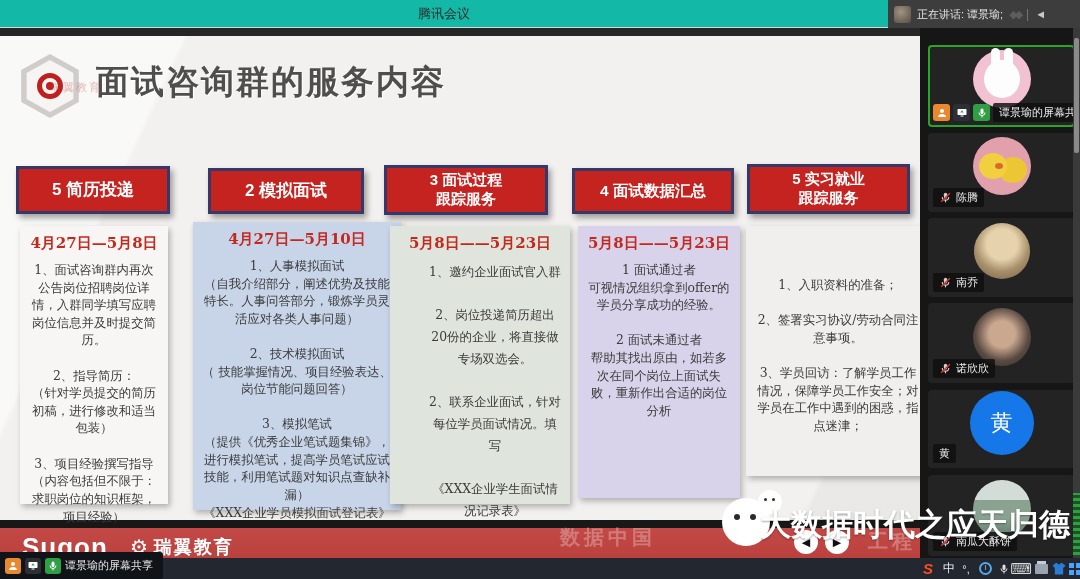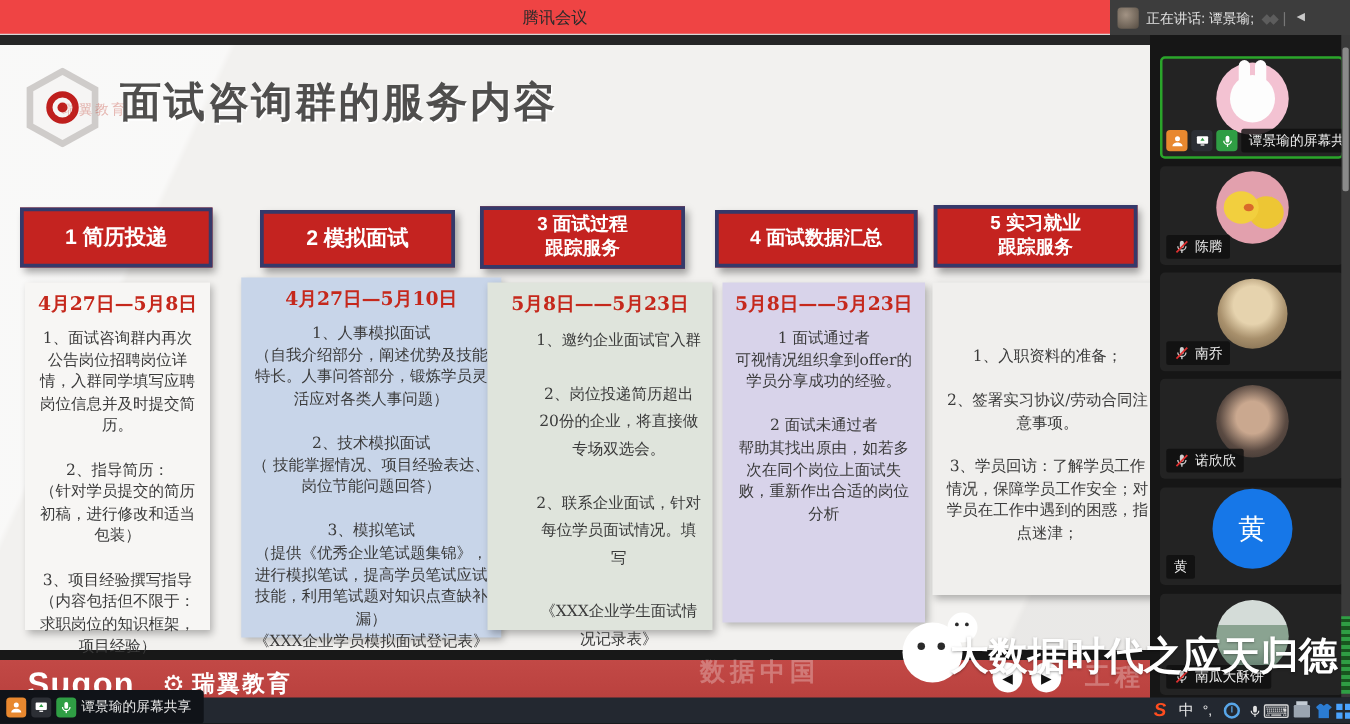--- a/index.html
+++ b/index.html
@@ -2,21 +2,21 @@
 <html><head>
 <meta charset="utf-8">
 <style>
   * { margin:0; padding:0; box-sizing:border-box; }
   html,body { background:#000; }
   #screen {
     position:relative; width:1080px; height:579px; overflow:hidden;
     font-family:"Liberation Sans", sans-serif; background:#181818;
   }
   
-  .topbar { position:absolute; left:0; top:0; width:1080px; height:28px; background:#ef4444; border-bottom:1px solid #d8d8d8; }
+  .topbar { position:absolute; left:0; top:0; width:1080px; height:28px; background:#14b8a6; border-bottom:1px solid #d8d8d8; }
   .topbar-title { position:absolute; left:0; right:192px; top:0; height:28px; line-height:28px; text-align:center; font-size:13px; color:#2b2b2b; }
   .topbar-right { position:absolute; right:0; top:0; width:192px; height:28px; background:#3d3d3d; display:flex; align-items:center; gap:6px; padding:0 6px; }
   .speaker-avatar { width:17px; height:17px; border-radius:3px; background:radial-gradient(circle at 40% 35%, #a29384, #554c42); flex:0 0 auto; }
   .speaking-text { font-size:11px; color:#e3e3e3; white-space:nowrap; }
   .ghost-marks { font-size:11px; color:#9a9a9a; opacity:.35; letter-spacing:-3px; }
   .topbar-sep { color:#777; font-size:12px; }
   .collapse-arrow { color:#c9c9c9; font-size:11px; cursor:pointer; }
   
   .slide { position:absolute; left:0; top:28px; width:920px; height:530px; }
   .slide-topstrip { position:absolute; left:0; top:0; width:920px; height:8px; background:#262626; }
@@ -154,21 +154,21 @@
     <div class="slide-topstrip"></div>
     <div class="slide-main">
 
       <div class="hex-logo">
         <div class="hex-inner"></div>
         <div class="hex-ring"></div>
       </div>
       <div class="logo-ghost-text">瑞翼教育</div>
       <div class="slide-title">面试咨询群的服务内容</div>
 
-      <div class="colhead h1">1 简历投递</div>
+      <div class="colhead h1">5 简历投递</div>
       <div class="colhead h2">2 模拟面试</div>
       <div class="colhead h3">3 面试过程
 跟踪服务</div>
       <div class="colhead h4">4  面试数据汇总</div>
       <div class="colhead h5">5 实习就业
 跟踪服务</div>
 
       <div class="colbody b1">
         <div class="card-date">4月27日—5月8日</div>
         <div class="card-text">1、面试咨询群内再次公告岗位招聘岗位详情，入群同学填写应聘岗位信息并及时提交简历。

